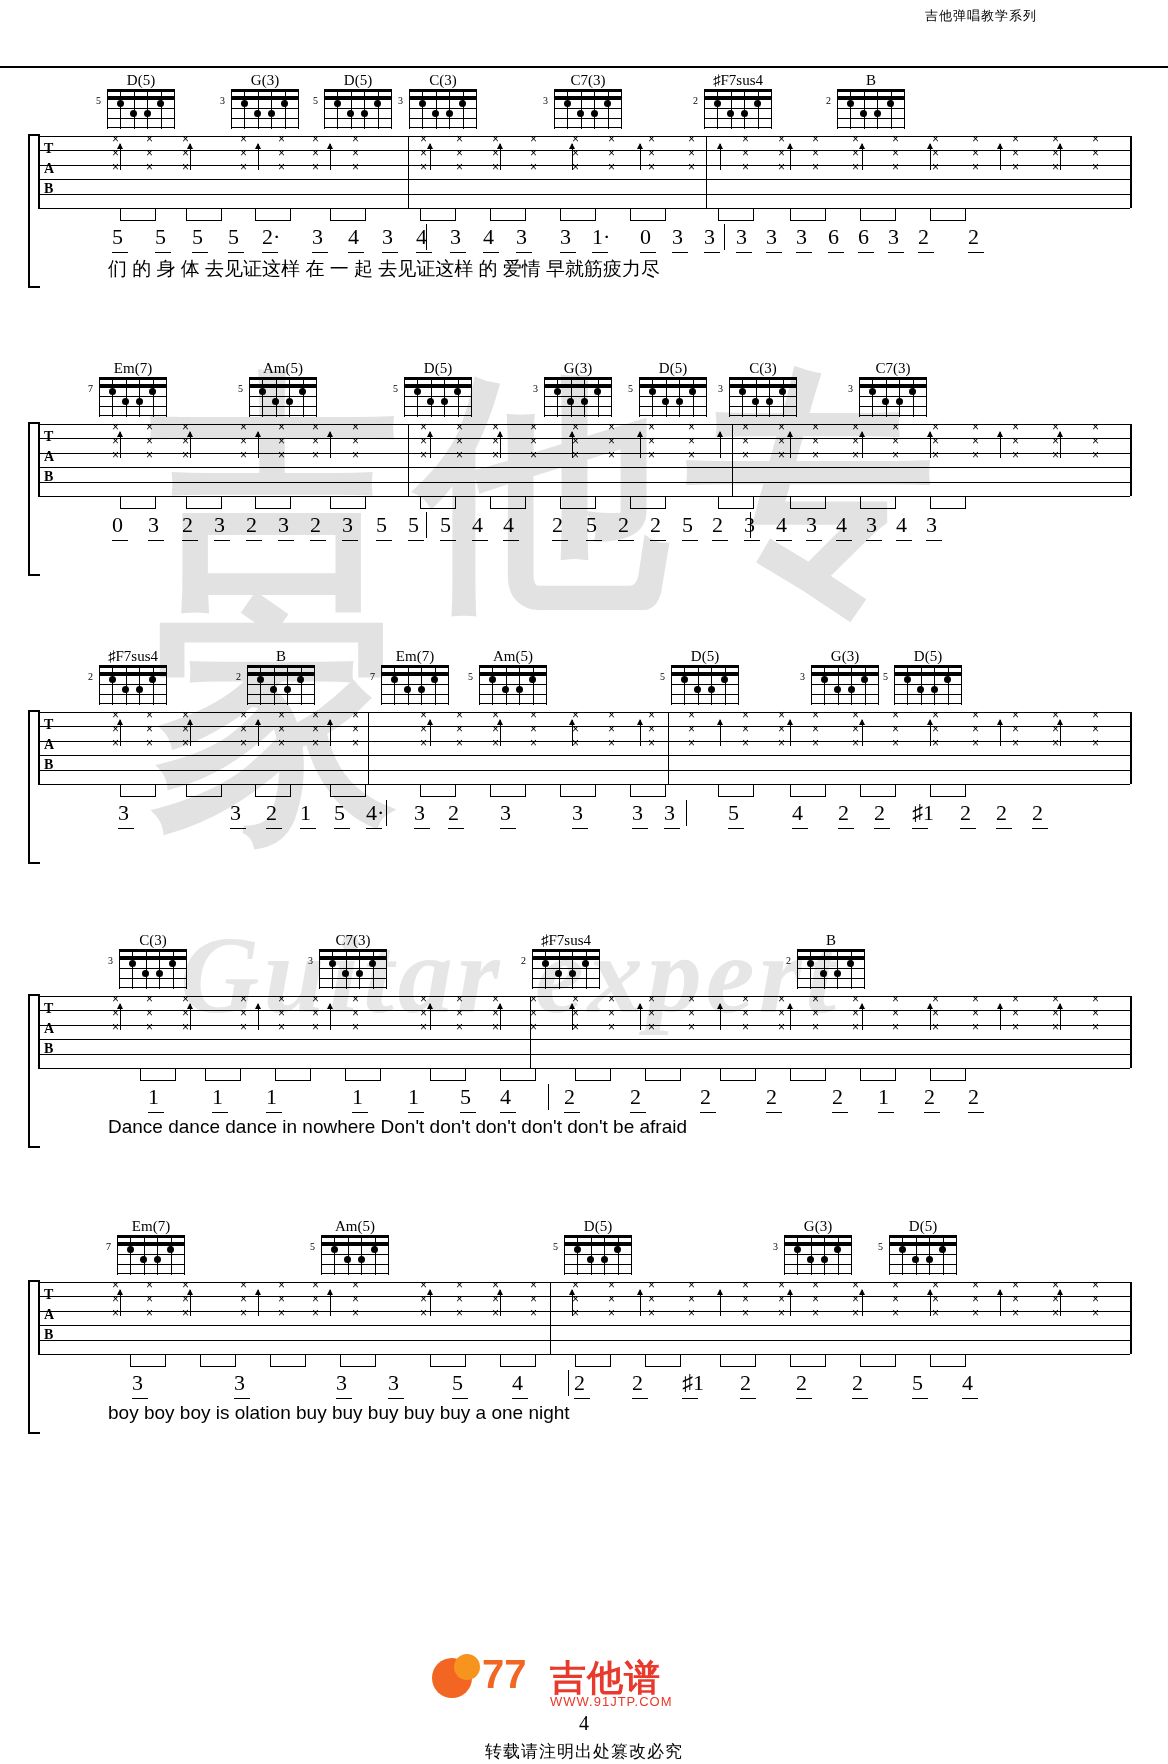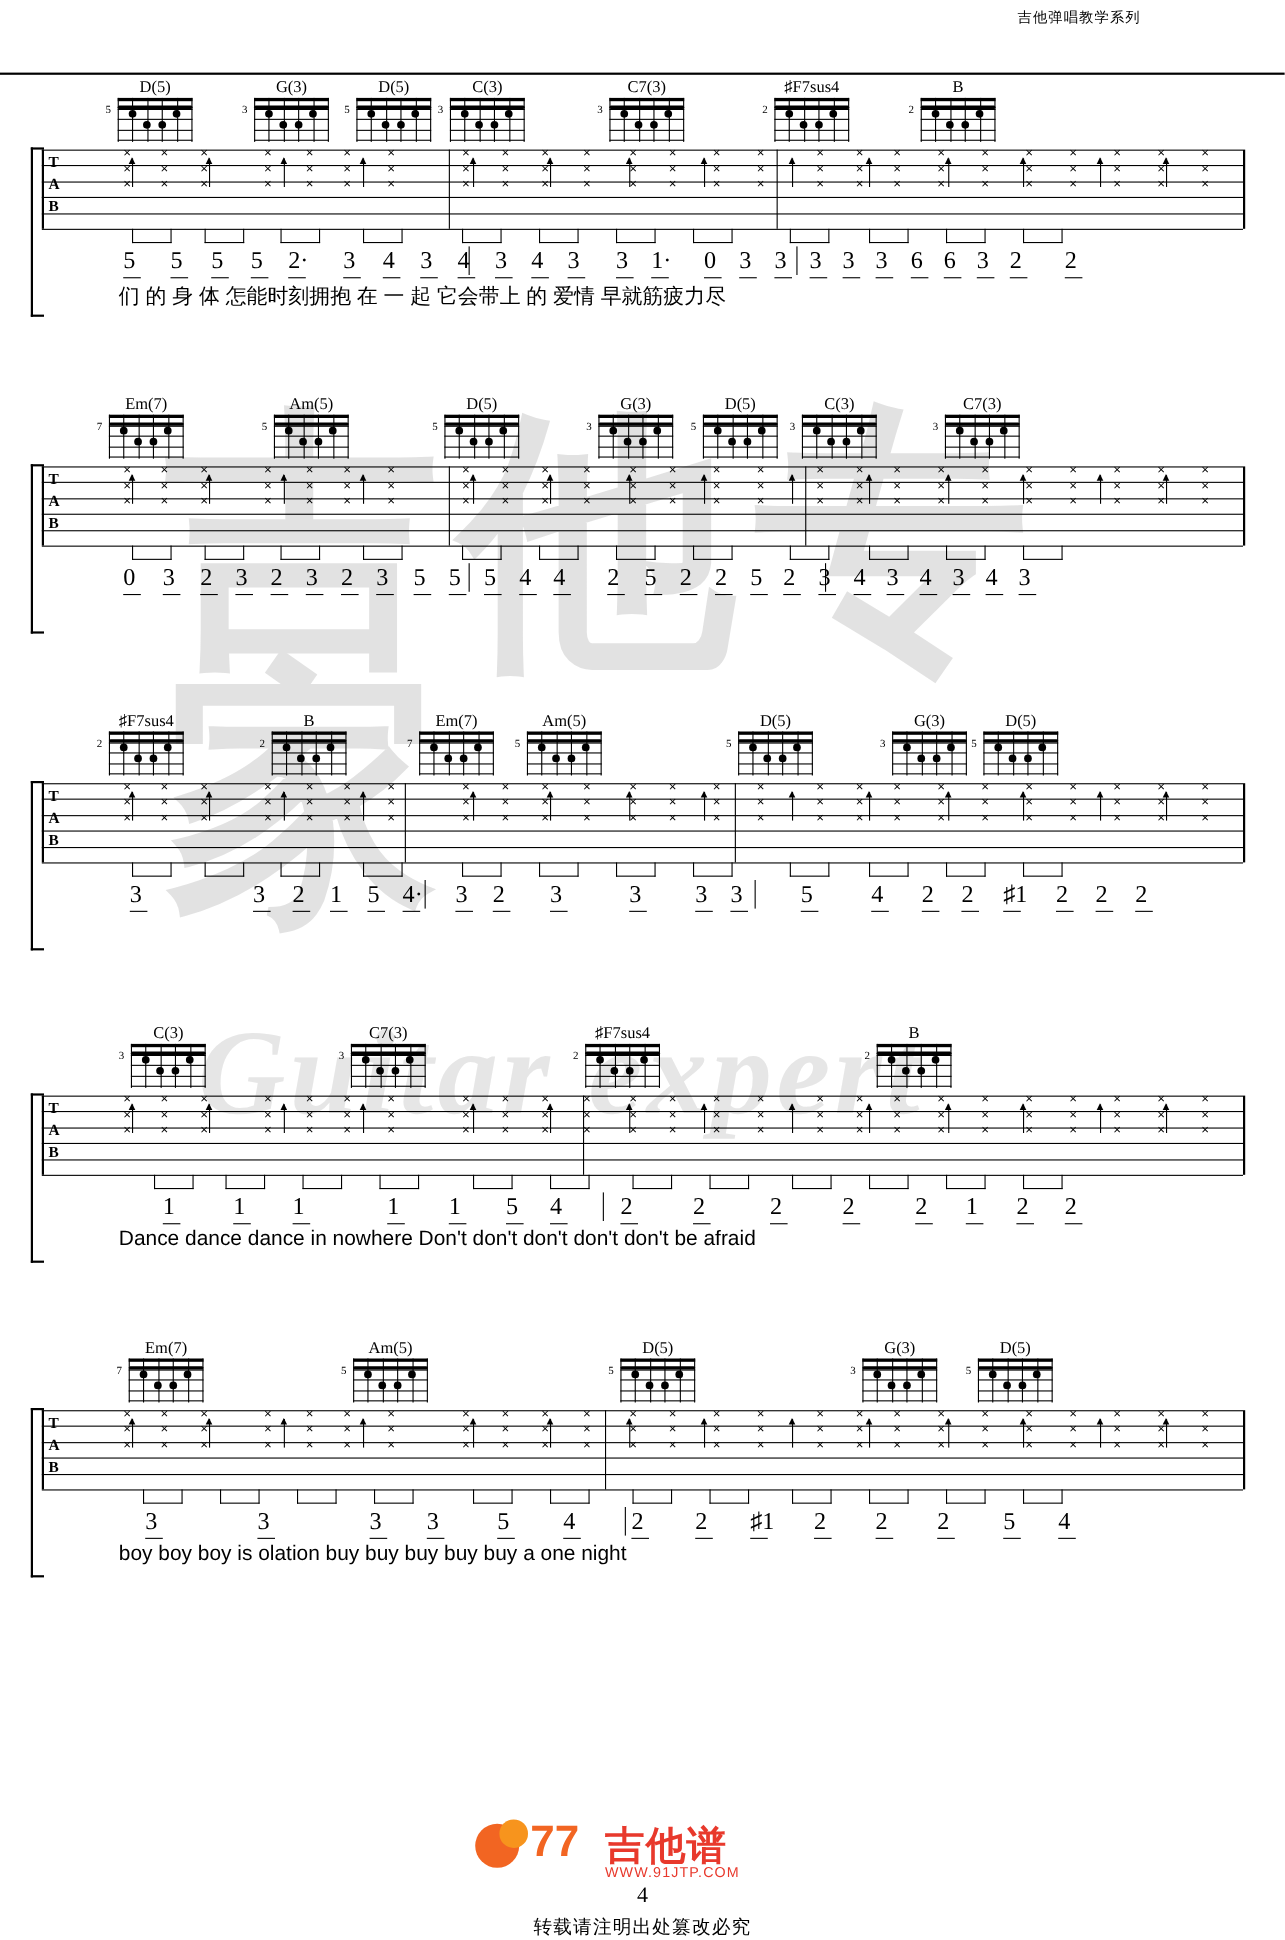--- a/index.html
+++ b/index.html
@@ -399,21 +399,21 @@
           <div class="und" style="left: 858px; top: 30px; width: 16px;"></div>
           <div class="num" style="left: 888px; top: 2px;">3</div>
           <div class="und" style="left: 888px; top: 30px; width: 16px;"></div>
           <div class="num" style="left: 918px; top: 2px;">2</div>
           <div class="und" style="left: 918px; top: 30px; width: 16px;"></div>
           <div class="num" style="left: 968px; top: 2px;">2</div>
           <div class="und" style="left: 968px; top: 30px; width: 16px;"></div>
           <div class="bl" style="left: 426px;"></div>
           <div class="bl" style="left: 724px;"></div>
         </div>
-        <div class="txt" style="left: 108px;">们 的 身  体  怎能时刻拥抱 在  一 起    它会带上 的  爱情        早就筋疲力尽</div>
+        <div class="txt" style="left: 108px;">们 的 身  体  去见证这样 在  一 起    去见证这样 的  爱情        早就筋疲力尽</div>
       </div>
     </div>
     <div class="system" style="top: 360px;">
       <div class="chordrow">
         <div class="chordbox" style="left: 90px;">
           <div class="nm">Em(7)</div>
           <div class="grid">
             <div class="nut"></div>
             <div class="vl" style="left: 0px;"></div>
             <div class="vl" style="left: 13.4px;"></div>

